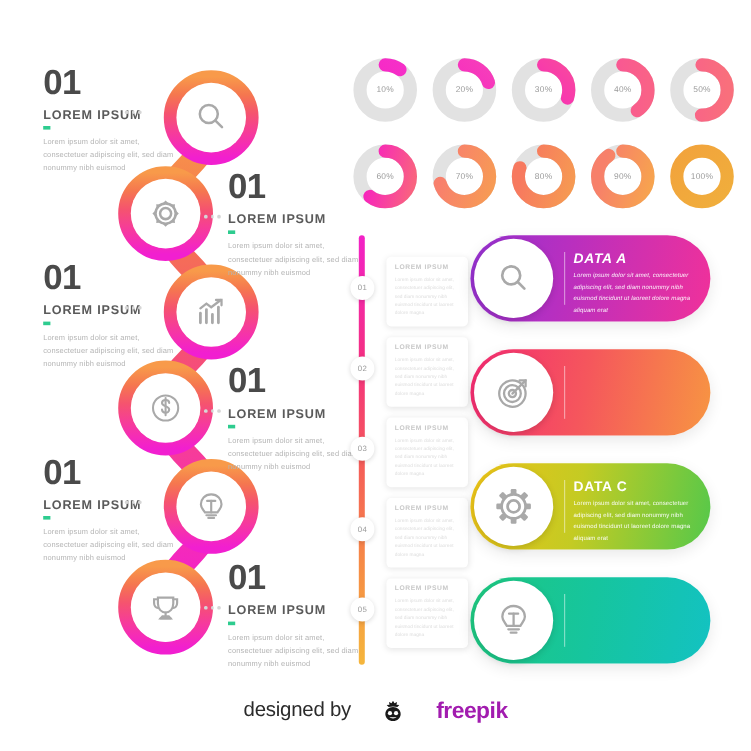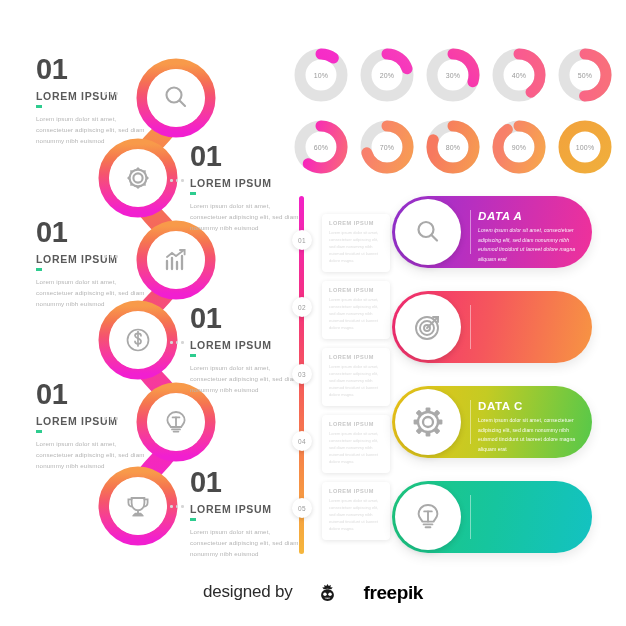--- a/index.html
+++ b/index.html
@@ -70,21 +70,21 @@
   .pill .txt{position:absolute;left:86px;top:14px;right:12px;}
   .pill .ptitle{font-size:11.5px;font-weight:700;color:#fff;letter-spacing:.6px;margin-bottom:4px;}
   .pill .pbody{font-size:5px;color:rgba(255,255,255,.95);line-height:1.9;letter-spacing:.1px;}
 
   
   .footer{
     position:absolute;left:0;right:0;bottom:22px;display:flex;
     align-items:flex-start;justify-content:center;gap:25px;
   }
   .footer .dby{font-size:17px;color:#2b2b2b;letter-spacing:-.2px;}
-  .footer .brand{font-size:19px;font-weight:700;color:#000000;letter-spacing:-.4px;}
+  .footer .brand{font-size:19px;font-weight:700;color:#a21caf;letter-spacing:-.4px;}
 </style>
 </head>
 <body>
 
 <div class="stage">
 
   <div class="chain">
     <svg class="chain-svg" width="290" height="560" viewBox="0 0 290 560">
       <defs>
         <linearGradient id="chainGrad" x1="0" y1="0" x2="0" y2="1">

